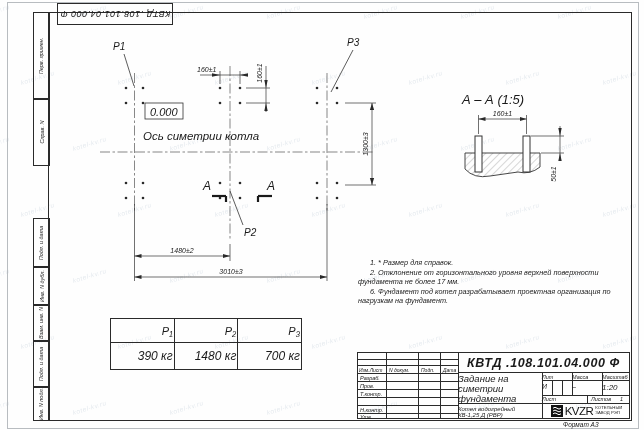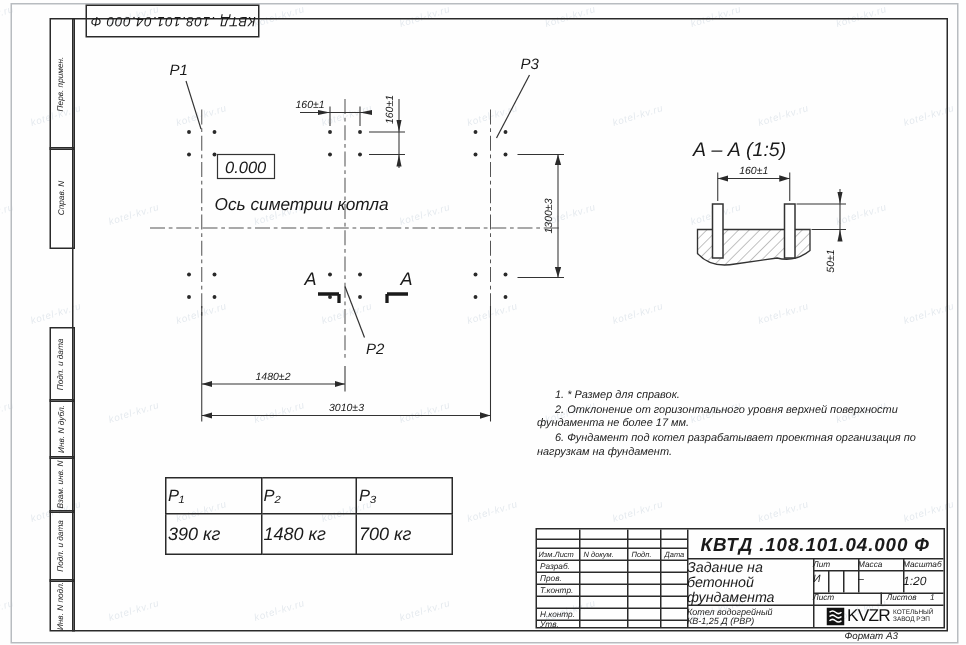--- a/index.html
+++ b/index.html
@@ -19,21 +19,21 @@
   .side-cell span{transform:rotate(-90deg);font-size:5.5px;font-style:italic;white-space:nowrap;color:#222;}
   
   .topbox{left:57px;top:3px;width:114px;height:20px;border:1px solid #2a2a2a;
           display:flex;align-items:center;justify-content:center;}
   .topbox span{transform:rotate(180deg);font-style:italic;font-size:9px;letter-spacing:.5px;white-space:nowrap;}
   
   .notes{left:358px;top:258px;width:272px;font-style:italic;font-size:7.3px;line-height:9.6px;color:#222;}
   .notes p{margin:0;text-indent:12px;}
   
   .ptable{left:110px;top:318px;width:192px;border:1.1px solid #2a2a2a;border-collapse:collapse;}
-  .ptable td{border:1px solid #2a2a2a;width:48px;text-align:left;font-style:italic;}
+  .ptable td{border:1px solid #2a2a2a;width:48px;text-align:right;font-style:italic;}
   .ptable .hd td{height:21px;font-size:11px;}
   .ptable .vl td{height:24px;font-size:12px;}
   
   .stamp{left:357px;top:352px;width:273px;height:67px;border:1.3px solid #2a2a2a;box-sizing:border-box;}
   .ln{position:absolute;background:#2a2a2a;}
   .tb-text{position:absolute;font-style:italic;color:#1a1a1a;white-space:nowrap;}
   .ctr{text-align:left;}
   .docnum{left:100px;top:1px;width:171px;height:18px;line-height:18px;font-weight:bold;font-size:12.5px;letter-spacing:.6px;text-align:center;}
   .logo-row{position:absolute;left:186px;top:51px;width:85px;height:14px;display:flex;align-items:center;justify-content:center;gap:2px;}
   .logo-kvzr{font-weight:normal;font-size:11.5px;letter-spacing:-0.5px;font-style:normal;color:#111;}
@@ -315,21 +315,21 @@
     <div class="tb-text" style="left:2px;top:21.5px;font-size:5.5px;">Разраб.</div>
     <div class="tb-text" style="left:2px;top:29.5px;font-size:5.5px;">Пров.</div>
     <div class="tb-text" style="left:2px;top:37.5px;font-size:5.5px;">Т.контр.</div>
     <div class="tb-text" style="left:2px;top:53.5px;font-size:5.5px;">Н.контр.</div>
     <div class="tb-text" style="left:2px;top:60.5px;font-size:5.5px;">Утв.</div>
 
     <div class="tb-text docnum">КВТД .108.101.04.000  Ф</div>
 
     <div class="tb-text ctr" style="left:100px;top:20.5px;width:84px;font-size:9.5px;line-height:10px;">
       <div>Задание на</div>
-      <div>бетонной</div>
+      <div>симетрии</div>
       <div>фундамента</div>
     </div>
 
     <div class="tb-text ctr" style="left:100px;top:52.5px;width:84px;font-size:6px;line-height:6.5px;">
       <div>Котел водогрейный</div>
       <div>КВ-1,25 Д (РВР)</div>
     </div>
 
     <div class="tb-text ctr" style="left:184px;top:20.5px;width:30px;font-size:5.5px;">Лит</div>
     <div class="tb-text ctr" style="left:214px;top:20.5px;width:30px;font-size:5.5px;">Масса</div>

